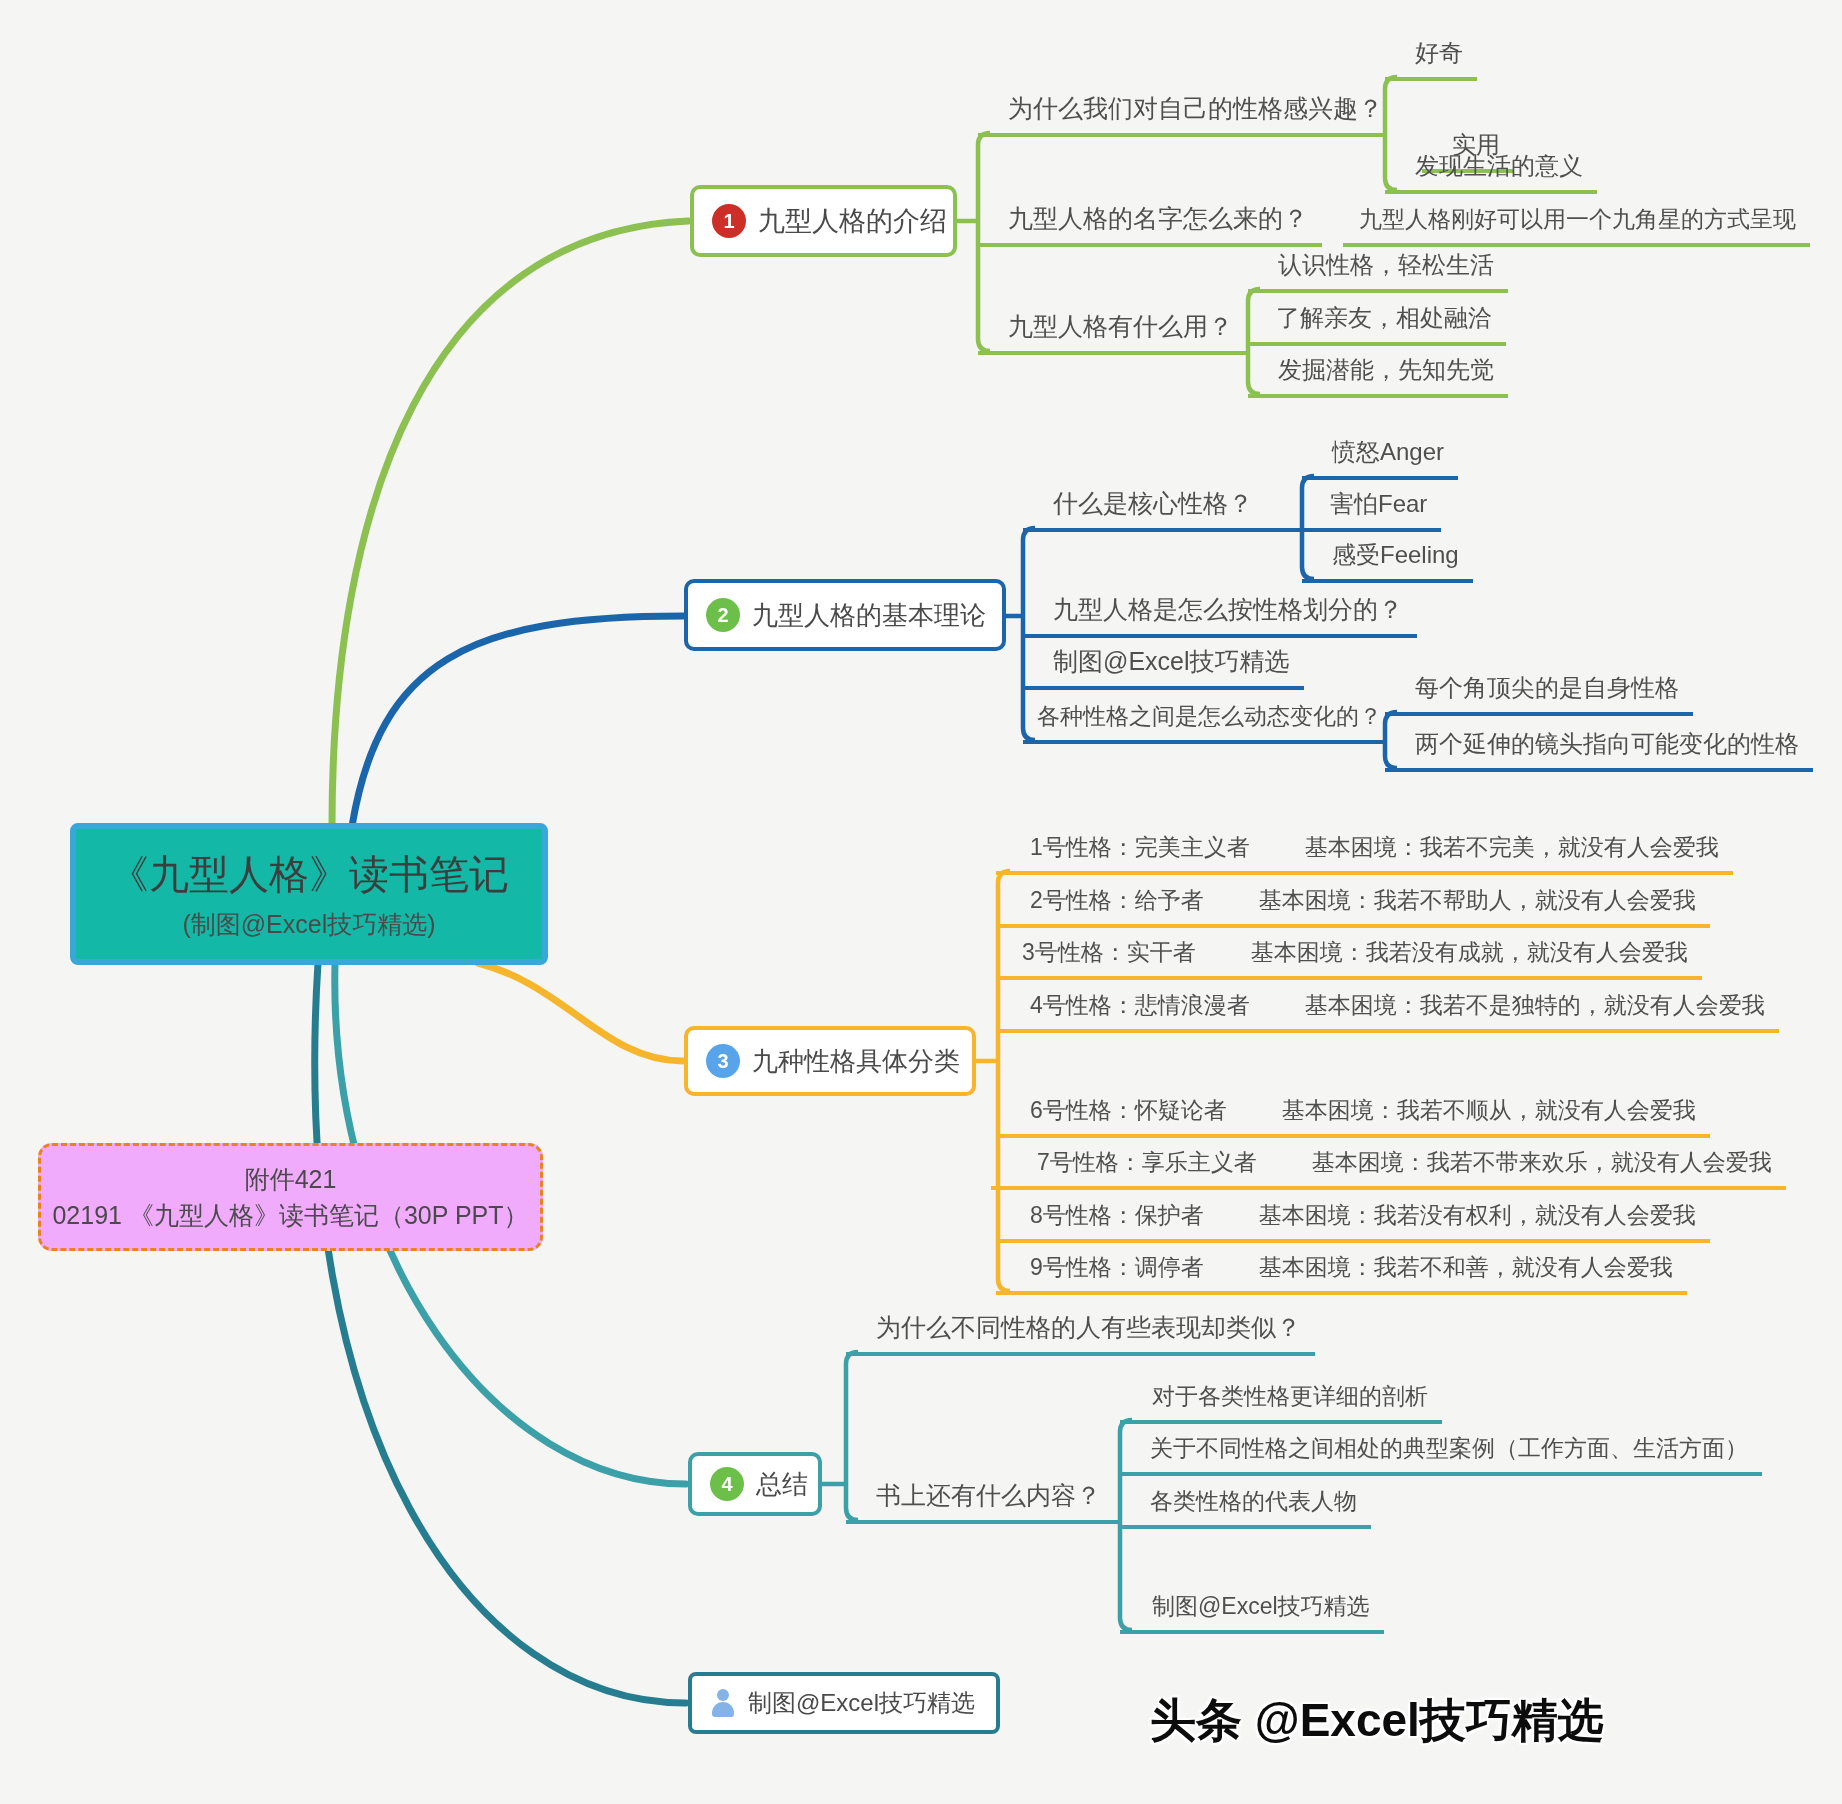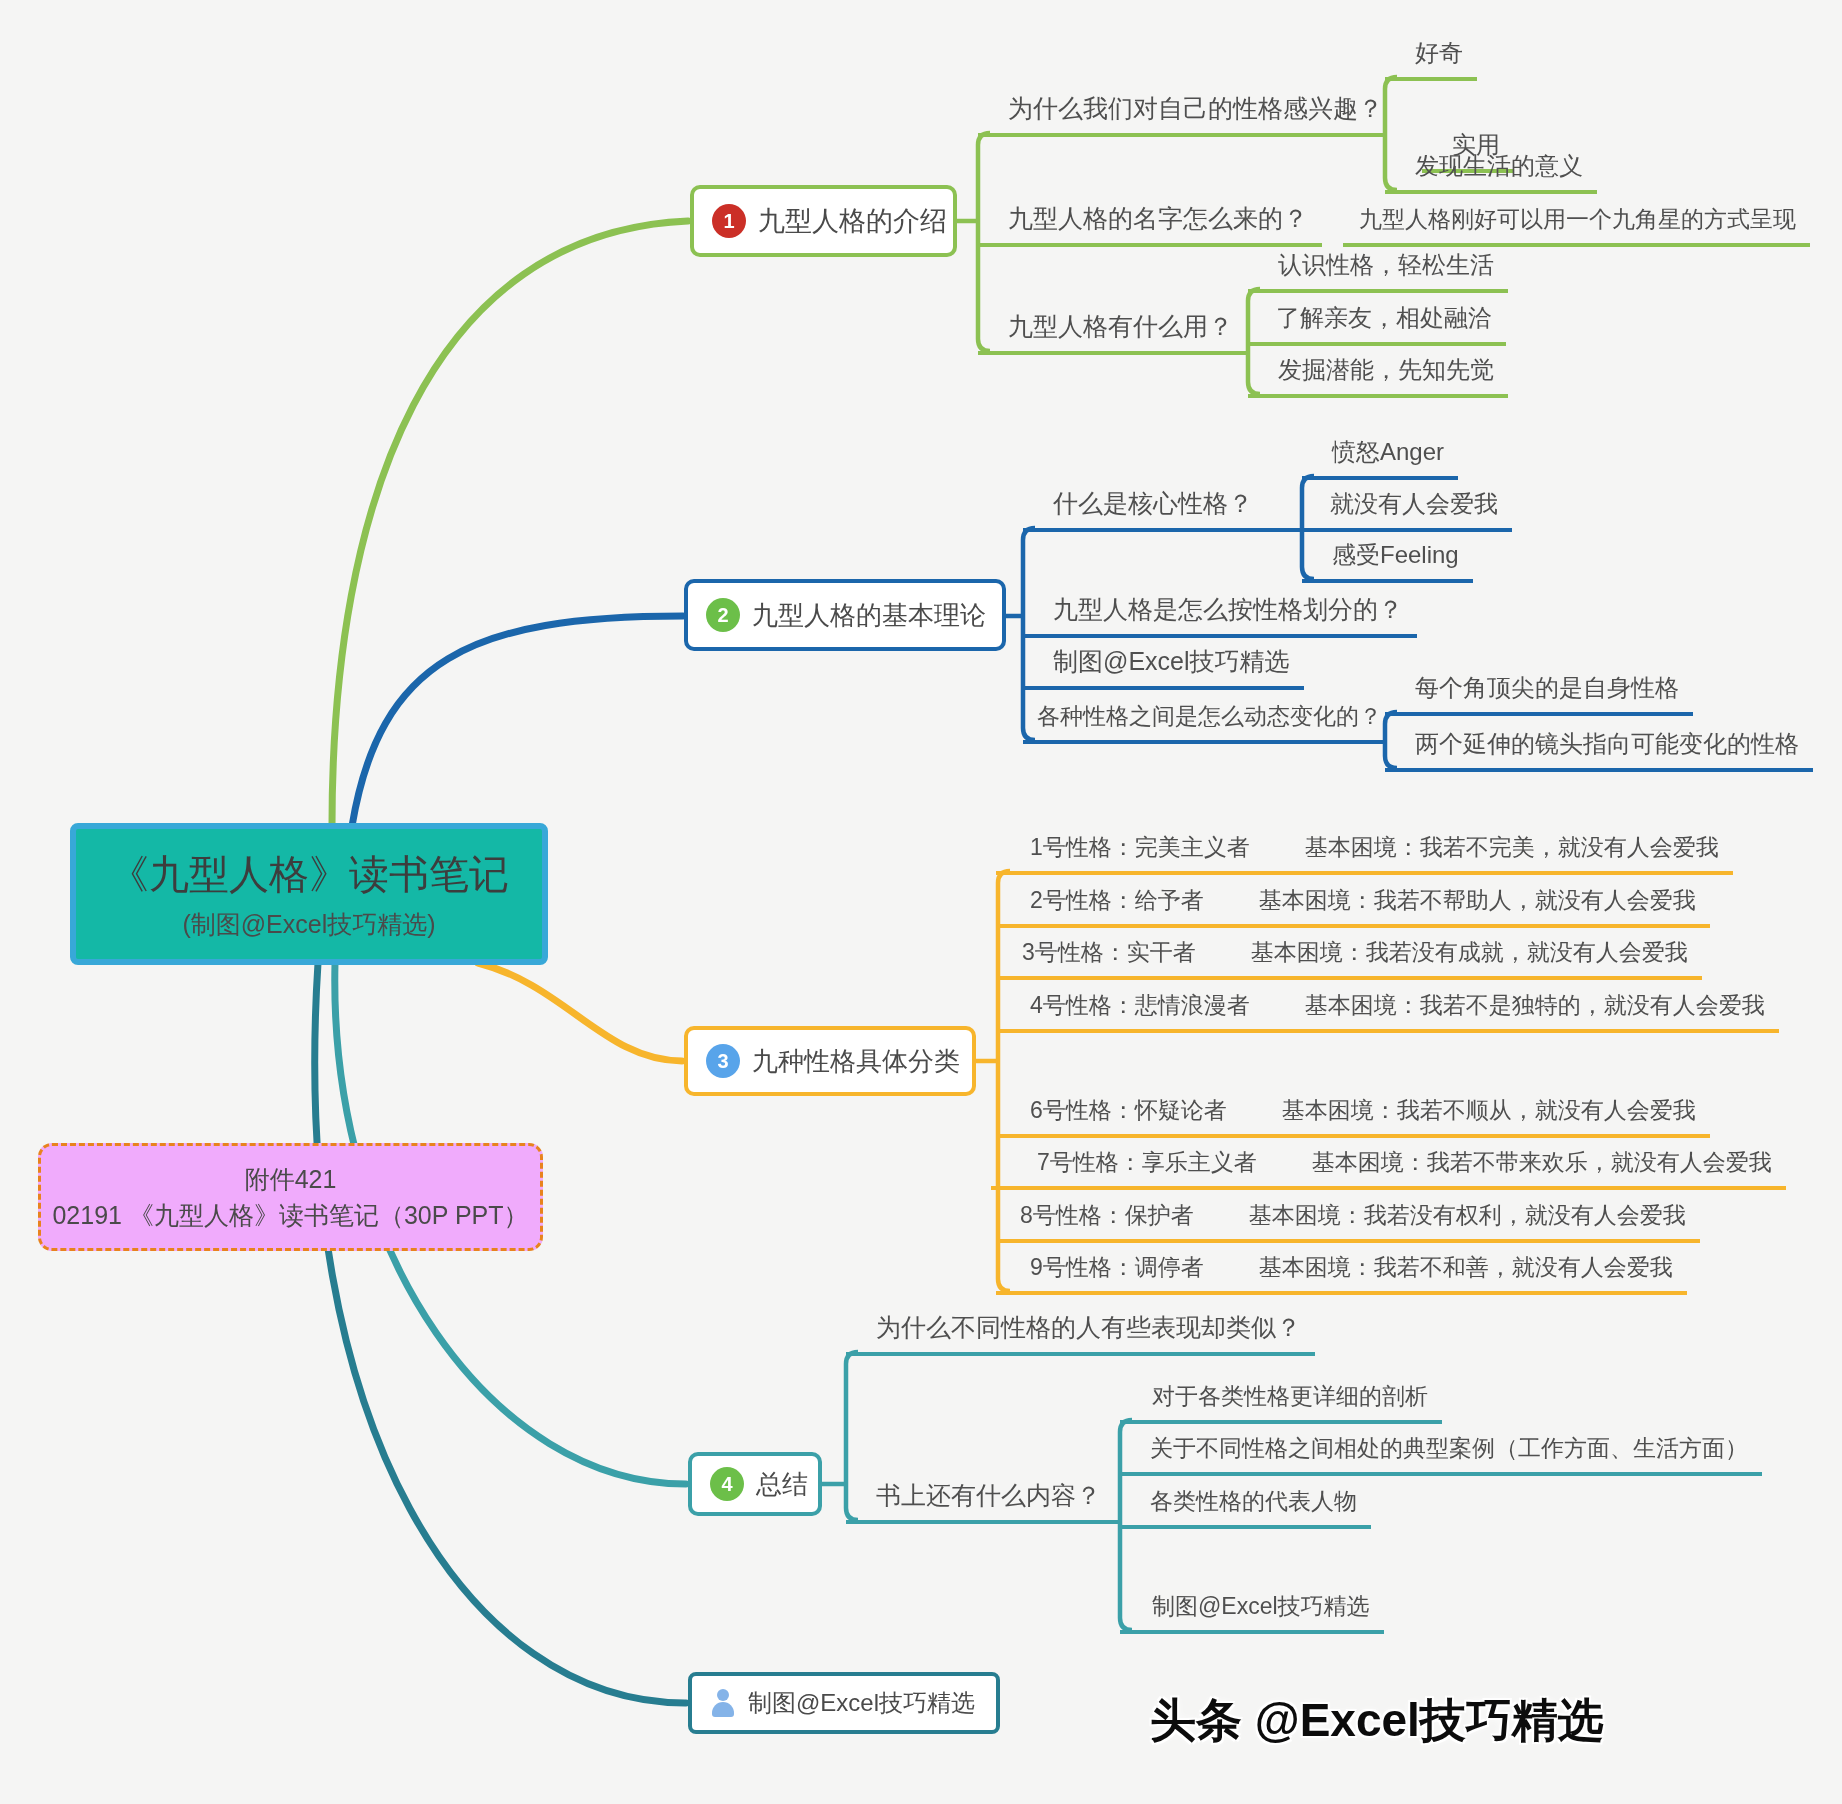--- a/index.html
+++ b/index.html
@@ -87,21 +87,21 @@
   <div class="lbl g f24" style="left:1248px;top:248px;">认识性格，轻松生活</div>
   <div class="lbl g f24" style="left:1246px;top:301px;">了解亲友，相处融洽</div>
   <div class="lbl g f24" style="left:1248px;top:353px;">发掘潜能，先知先觉</div>
 
   <div class="node" style="left:684px;top:579px;width:322px;height:72px;border:4px solid #1b66ab;">
     <span class="badge" style="background:#6cbf49;">2</span>
     <span class="ttl" style="font-size:26px;">九型人格的基本理论</span>
   </div>
   <div class="lbl b" style="left:1023px;top:486px;width:279px;padding-right:0;">什么是核心性格？</div>
   <div class="lbl b f24" style="left:1302px;top:435px;">愤怒Anger</div>
-  <div class="lbl b f24" style="left:1300px;top:487px;">就没有人会爱我</div>
+  <div class="lbl b f24" style="left:1300px;top:487px;">害怕Fear</div>
   <div class="lbl b f24" style="left:1302px;top:538px;">感受Feeling</div>
   <div class="lbl b" style="left:1023px;top:592px;">九型人格是怎么按性格划分的？</div>
   <div class="lbl b" style="left:1023px;top:644px;">制图@Excel技巧精选</div>
   <div class="lbl b f23" style="left:1023px;top:700px;width:362px;padding-left:14px;padding-right:0;">各种性格之间是怎么动态变化的？</div>
   <div class="lbl b f24" style="left:1385px;top:671px;">每个角顶尖的是自身性格</div>
   <div class="lbl b f24" style="left:1385px;top:727px;">两个延伸的镜头指向可能变化的性格</div>
 
   <div class="node" style="left:684px;top:1026px;width:292px;height:70px;border:4px solid #f7b52c;">
     <span class="badge" style="background:#58a4ea;">3</span>
     <span class="ttl" style="font-size:26px;">九种性格具体分类</span>
@@ -117,21 +117,21 @@
   </div>
   <div class="lbl y f23 rowpair" style="left:996px;top:989px;padding-left:34px;">
     <span>4号性格：悲情浪漫者</span><span class="d2">基本困境：我若不是独特的，就没有人会爱我</span>
   </div>
   <div class="lbl y f23 rowpair" style="left:996px;top:1094px;padding-left:34px;">
     <span>6号性格：怀疑论者</span><span class="d2">基本困境：我若不顺从，就没有人会爱我</span>
   </div>
   <div class="lbl y f23 rowpair" style="left:991px;top:1146px;padding-left:46px;">
     <span>7号性格：享乐主义者</span><span class="d2">基本困境：我若不带来欢乐，就没有人会爱我</span>
   </div>
-  <div class="lbl y f23 rowpair" style="left:996px;top:1199px;padding-left:24px;">
+  <div class="lbl y f23 rowpair" style="left:996px;top:1199px;padding-left:34px;">
     <span>8号性格：保护者</span><span class="d2">基本困境：我若没有权利，就没有人会爱我</span>
   </div>
   <div class="lbl y f23 rowpair" style="left:996px;top:1251px;padding-left:34px;">
     <span>9号性格：调停者</span><span class="d2">基本困境：我若不和善，就没有人会爱我</span>
   </div>
 
   <div class="node" style="left:688px;top:1452px;width:134px;height:64px;border:4px solid #3ba0a8;">
     <span class="badge" style="background:#6cbf49;">4</span>
     <span class="ttl" style="font-size:26px;">总结</span>
   </div>

